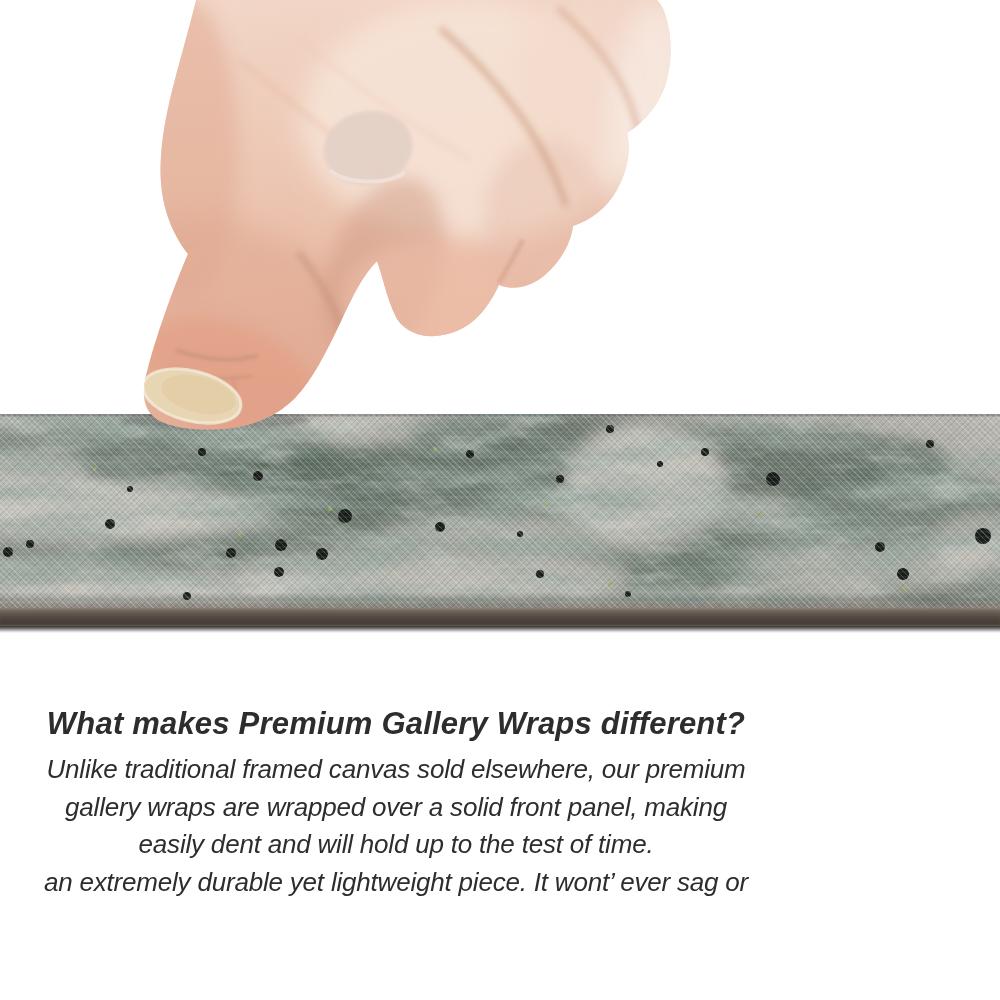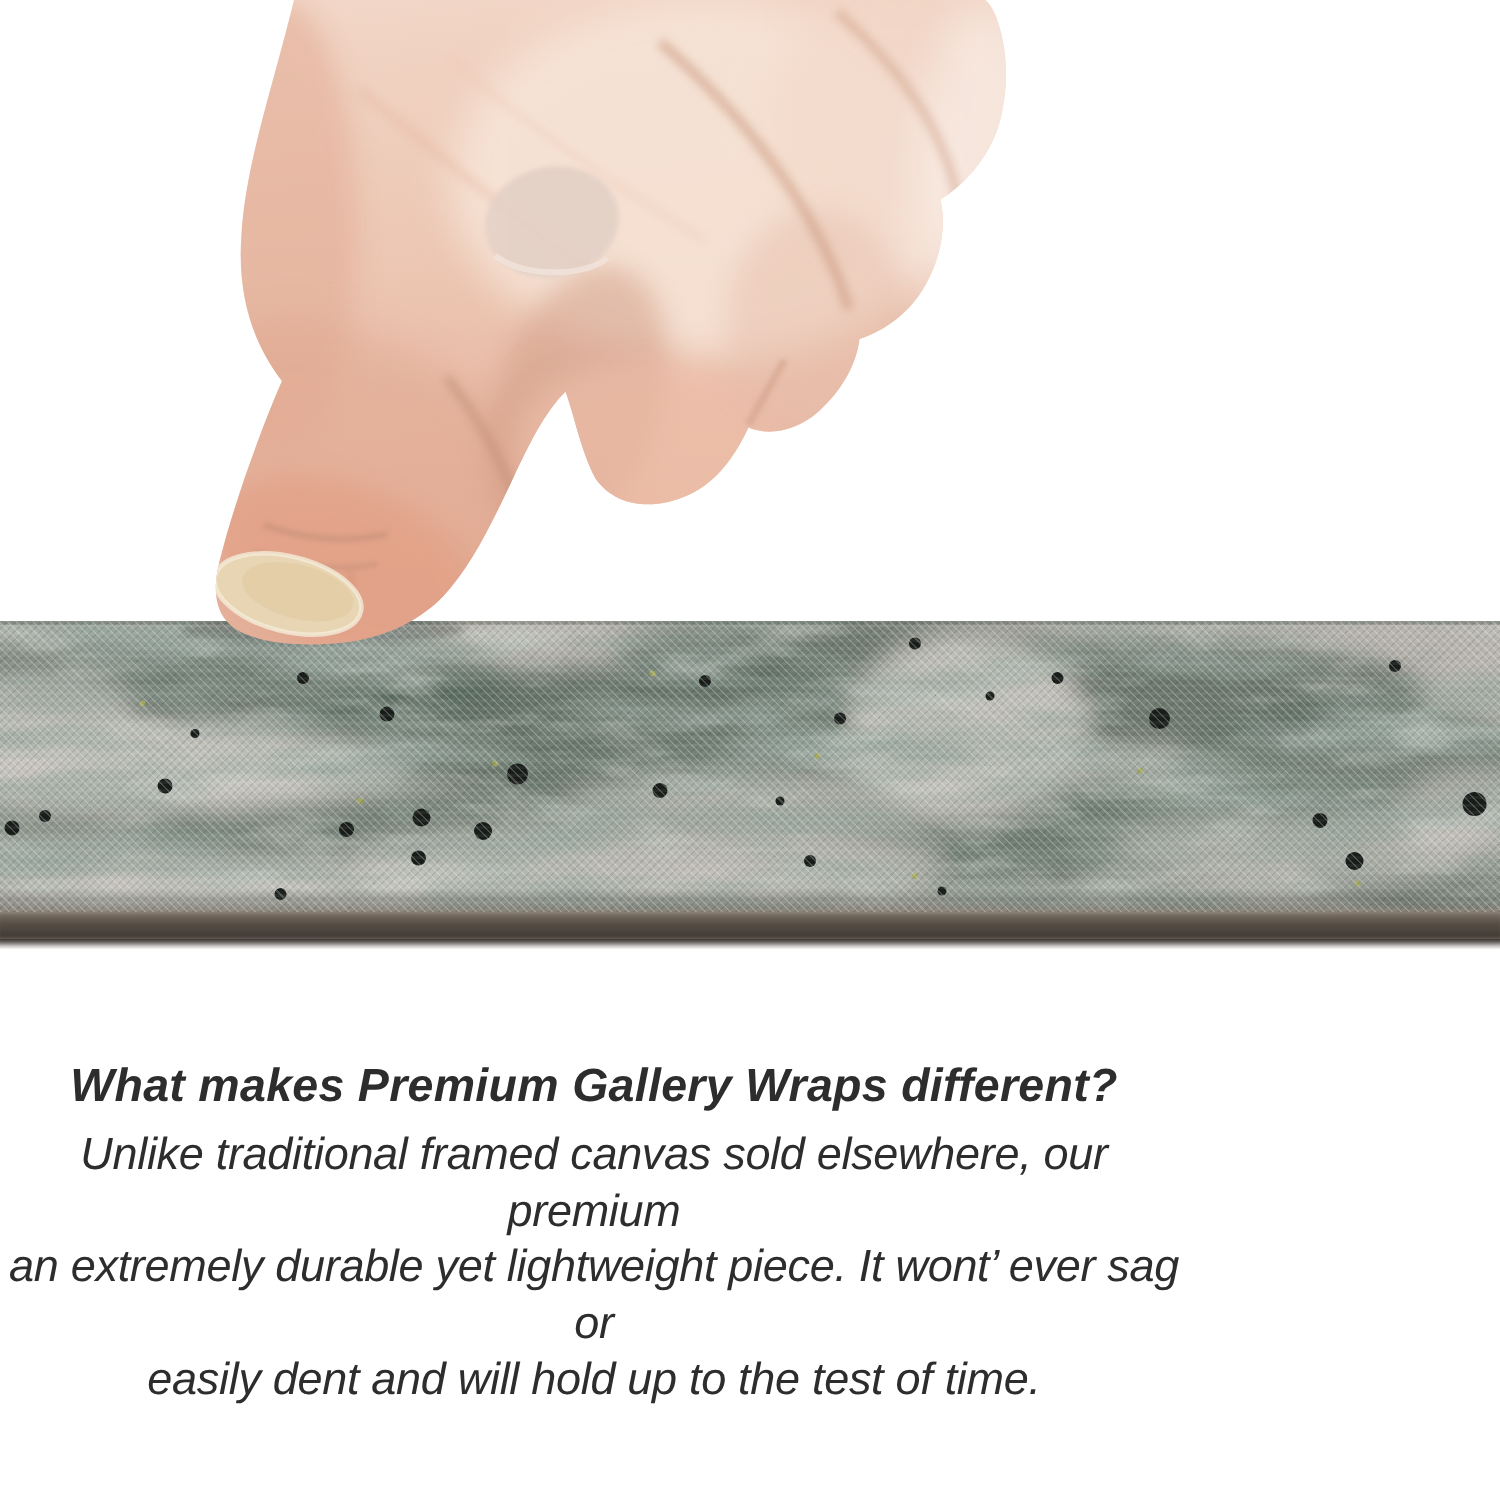--- a/index.html
+++ b/index.html
@@ -20,21 +20,21 @@
   }
   .hand { position:absolute; left:0; top:0; }
   .info {
     position:absolute; left:0; top:704px; width:792px;
     text-align:center; color:var(--text,#2d2d2d); font-style:italic;
   }
   .heading {
     font-size:31px; font-weight:700; letter-spacing:0.2px;
     line-height:40px; margin-bottom:7px;
   }
-  .body-line { font-size:30px; font-weight:400; line-height:37.5px; letter-spacing:-0.2px; }
+  .body-line { font-size:26px; font-weight:400; line-height:37.5px; letter-spacing:-0.2px; }
 </style>
 </head>
 <body>
 
 <div class="stage">
 
   <div class="photo-area">
 
     <div class="canvas-strip">
       <svg width="1000" height="219" viewBox="0 0 1000 219">
@@ -209,17 +209,18 @@
           <ellipse cx="198" cy="393" rx="38" ry="18" fill="#e2cda6" opacity="0.9"></ellipse>
           <ellipse cx="192" cy="396" rx="50" ry="25" fill="none" stroke="#f4ecd9" stroke-width="3" opacity="0.8"></ellipse>
         </g>
       </g>
     </svg>
   </div>
 
   <div class="info">
     <div class="heading">What makes Premium Gallery Wraps different?</div>
     <div class="body-line">Unlike traditional framed canvas sold elsewhere, our premium</div>
+    <div class="body-line">gallery wraps are wrapped over a solid front panel, making</div>
+    <div class="body-line">easily dent and will hold up to the test of time.</div>
     <div class="body-line">an extremely durable yet lightweight piece. It wont’ ever sag or</div>
-    <div class="body-line">easily dent and will hold up to the test of time.</div>
   </div>
 
 </div>
 
 </body></html>

